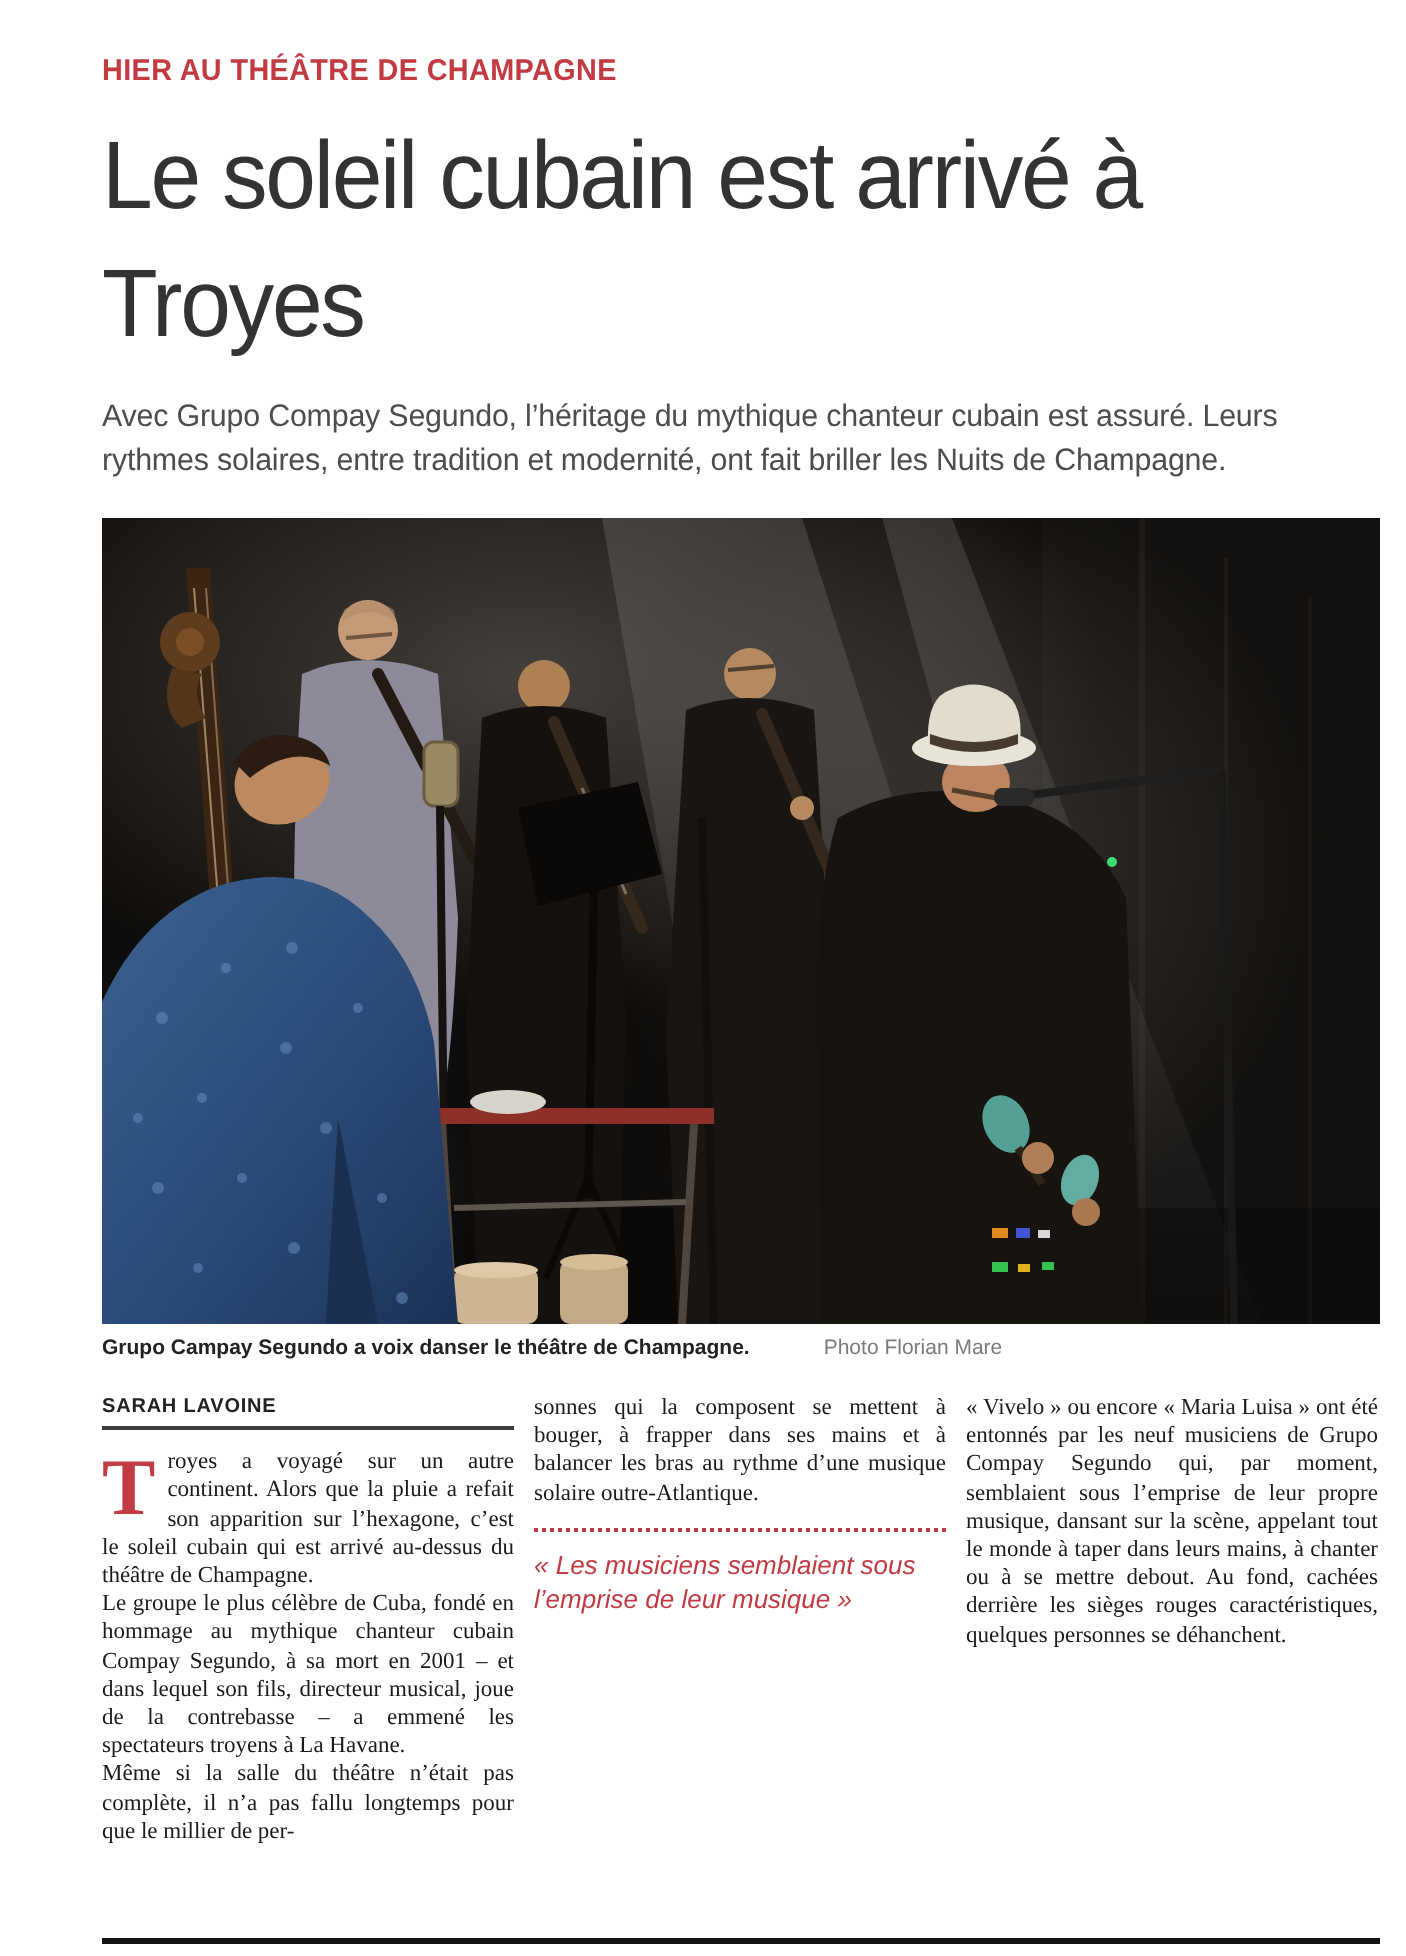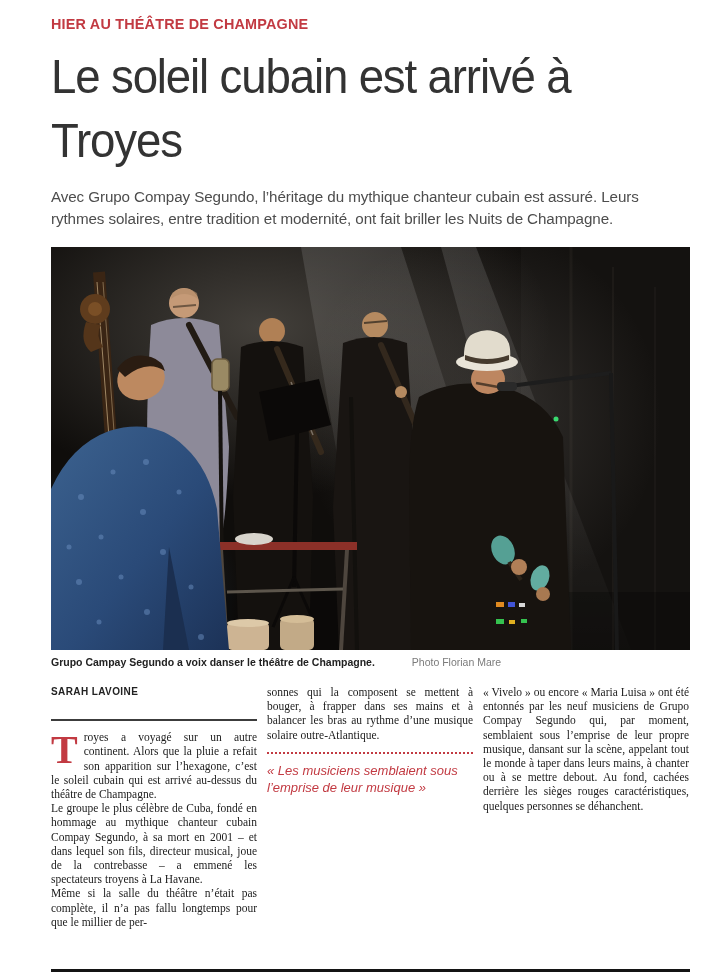--- a/index.html
+++ b/index.html
@@ -1,21 +1,21 @@
 <!DOCTYPE html>
 <html lang="fr" style="--red: #c23a42;"><head>
 <meta charset="utf-8">
 <style>
   :root { --red:#c23a42; }
   html,body{margin:0;padding:0;}
   body{
     width:703px;height:978px;position:relative;overflow:hidden;
     background:#ffffff;font-family:"Liberation Serif",serif;
   }
-  .page{position:absolute;left:51px;top:0;width:639px;}
+  .page{position:absolute;left:51px;top:12px;width:639px;}
   .kicker{
     margin-top:15px;font-family:"Liberation Sans",sans-serif;font-weight:700;
     font-size:15px;letter-spacing:.2px;color:var(--red);
     transform:scaleX(.96);transform-origin:left top;
   }
   .headline{
     margin-top:13px;font-family:"Liberation Sans",sans-serif;font-weight:400;
     font-size:48px;line-height:64px;color:#333;letter-spacing:-1.2px;
     max-width:610px;transform:scaleX(.95);transform-origin:left top;
   }
@@ -28,21 +28,21 @@
   .caption{
     margin-top:6px;font-family:"Liberation Sans",sans-serif;font-size:10.5px;color:#222;
   }
   .caption .bold{font-weight:700;}
   .caption .credit{color:#7b7b7b;margin-left:7px;font-weight:400;padding-left:30px;}
   .columns{margin-top:17px;display:flex;gap:10px;}
   .col{width:206px;font-size:11.5px;line-height:14.2px;text-align:justify;color:#1b1b1b;}
   .col p{margin:0;}
   .byline{
     font-family:"Liberation Sans",sans-serif;font-weight:700;font-size:10px;
-    letter-spacing:.4px;color:#222;padding-bottom:20px;margin-bottom:9px;
+    letter-spacing:.4px;color:#222;padding-bottom:2px;margin-bottom:9px;
     border-bottom:2px solid #3c3c3c;text-align:left;
   }
   .dropcap{
     float:left;color:var(--red);font-weight:700;font-size:40px;line-height:33px;
     padding:3px 6px 0 0;font-family:"Liberation Serif",serif;
   }
   .pullquote-rule{border:0;border-top:2px dotted var(--red);margin:10px 0 8px;}
   .pullquote{
     font-style:italic;color:var(--red);font-size:13px;line-height:17.5px;
     text-align:left;margin:0 0 10px 0;font-family:Liberation Sans, sans-serif;

